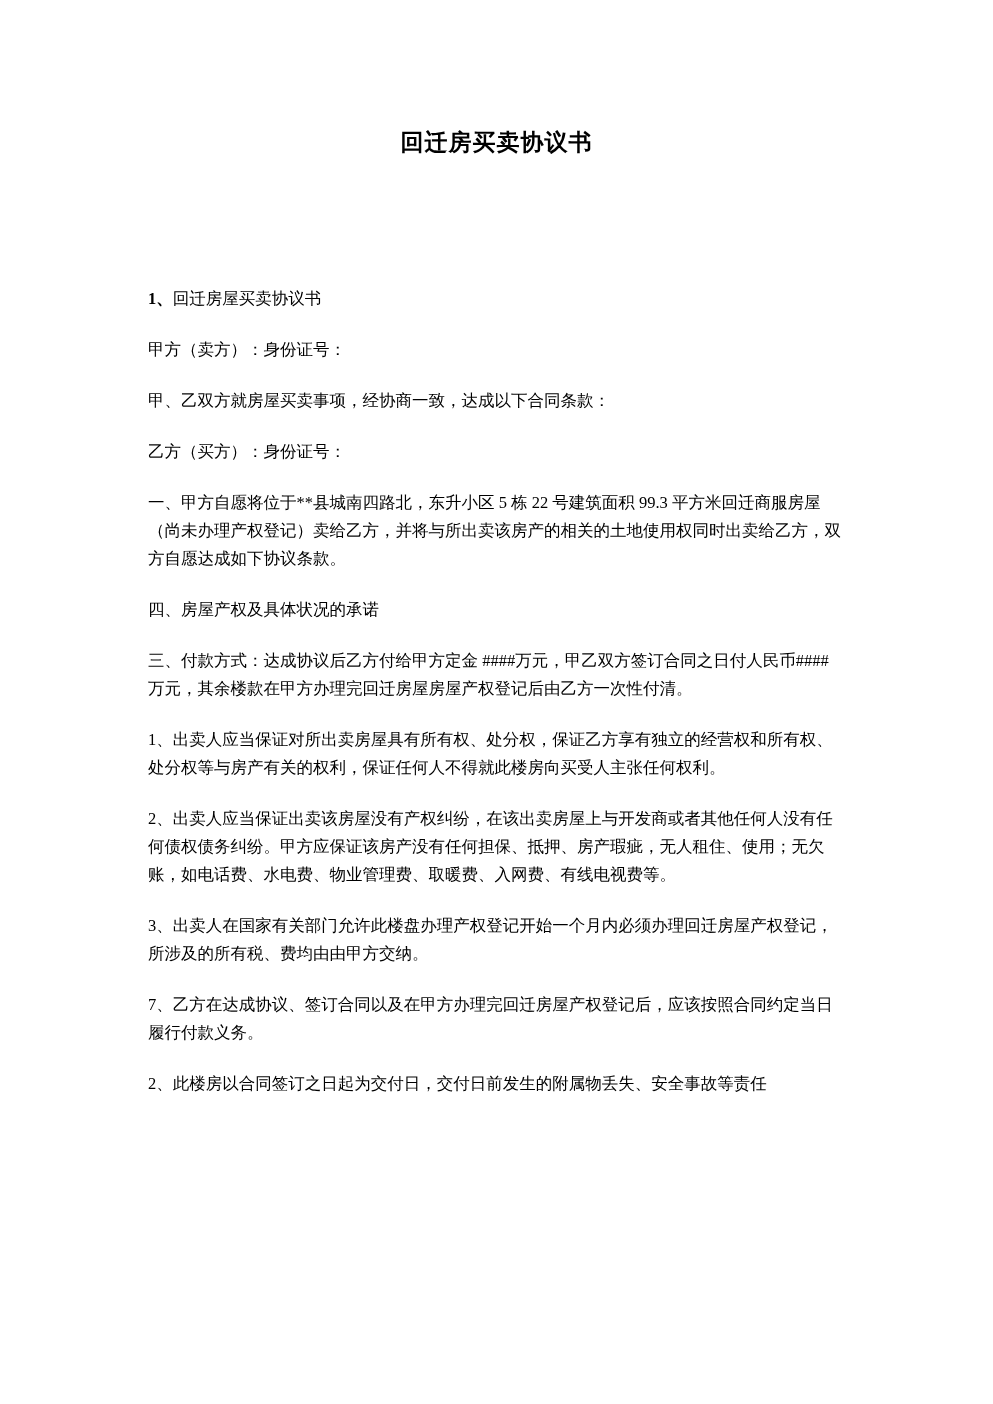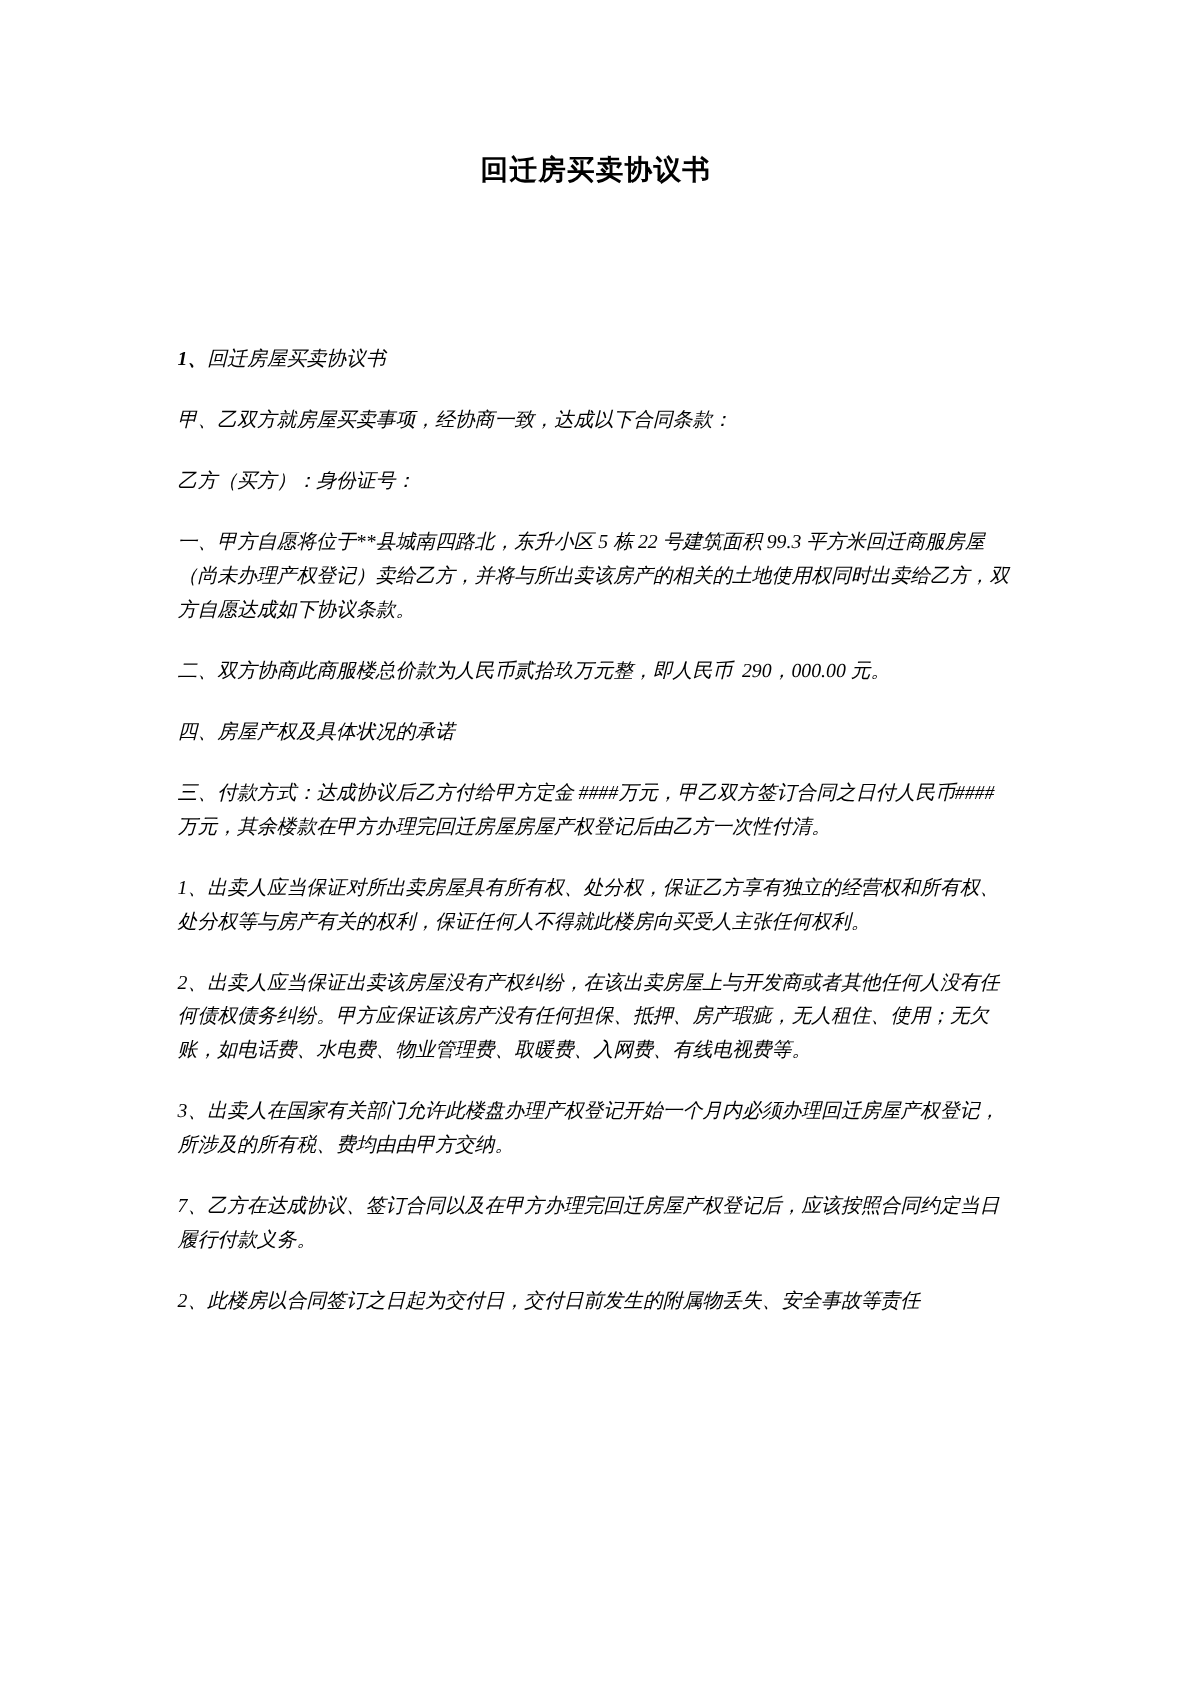--- a/index.html
+++ b/index.html
@@ -22,44 +22,43 @@
     margin: 0 0 127px 0;
     font-family: "DejaVu Sans", "Liberation Sans", sans-serif;
     font-weight: bold;
     font-size: 23px;
     line-height: 32px;
     text-align: center;
     letter-spacing: 1px;
   }
   .doc-body {
     font-family: "Liberation Serif", "DejaVu Serif", serif;
-    font-style: italic;
   }
   .para {
     margin: 0 0 23px 0;
     font-size: 16.5px;
     line-height: 28px;
     word-break: break-all;
     white-space: pre-wrap;
   }
   .para b {
     font-weight: bold;
   }
 </style>
 </head>
 <body>
 
 <div class="page">
   <h1 class="doc-title">回迁房买卖协议书</h1>
   <div class="doc-body">
       <p class="para"><b>1、</b>回迁房屋买卖协议书</p>
+      <p class="para">甲方（卖方）：身份证号：</p>
       <p class="para">甲、乙双方就房屋买卖事项，经协商一致，达成以下合同条款：</p>
       <p class="para">乙方（买方）：身份证号：</p>
       <p class="para">一、甲方自愿将位于**县城南四路北，东升小区 5 栋 22 号建筑面积 99.3 平方米回迁商服房屋（尚未办理产权登记）卖给乙方，并将与所出卖该房产的相关的土地使用权同时出卖给乙方，双方自愿达成如下协议条款。</p>
-      <p class="para">二、双方协商此商服楼总价款为人民币贰拾玖万元整，即人民币  290，000.00 元。</p>
       <p class="para">四、房屋产权及具体状况的承诺</p>
       <p class="para">三、付款方式：达成协议后乙方付给甲方定金 ####万元，甲乙双方签订合同之日付人民币####万元，其余楼款在甲方办理完回迁房屋房屋产权登记后由乙方一次性付清。</p>
       <p class="para">1、出卖人应当保证对所出卖房屋具有所有权、处分权，保证乙方享有独立的经营权和所有权、处分权等与房产有关的权利，保证任何人不得就此楼房向买受人主张任何权利。</p>
       <p class="para">2、出卖人应当保证出卖该房屋没有产权纠纷，在该出卖房屋上与开发商或者其他任何人没有任何债权债务纠纷。甲方应保证该房产没有任何担保、抵押、房产瑕疵，无人租住、使用；无欠账，如电话费、水电费、物业管理费、取暖费、入网费、有线电视费等。</p>
       <p class="para">3、出卖人在国家有关部门允许此楼盘办理产权登记开始一个月内必须办理回迁房屋产权登记，所涉及的所有税、费均由由甲方交纳。</p>
       <p class="para">7、乙方在达成协议、签订合同以及在甲方办理完回迁房屋产权登记后，应该按照合同约定当日履行付款义务。</p>
       <p class="para">2、此楼房以合同签订之日起为交付日，交付日前发生的附属物丢失、安全事故等责任</p>
     </div>
 </div>
 

